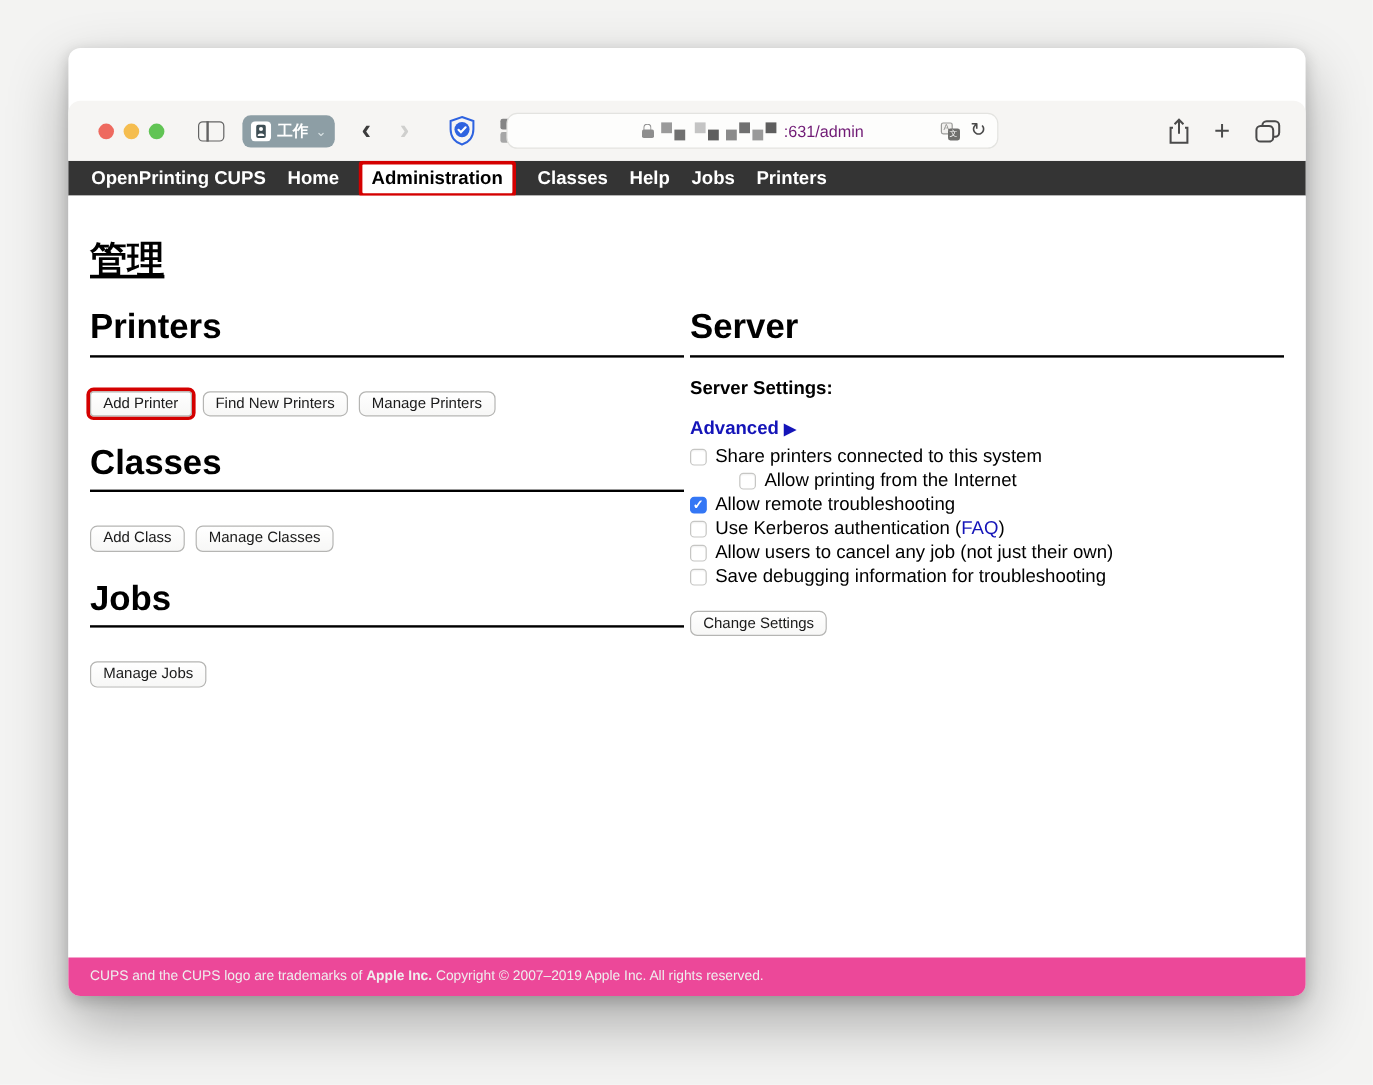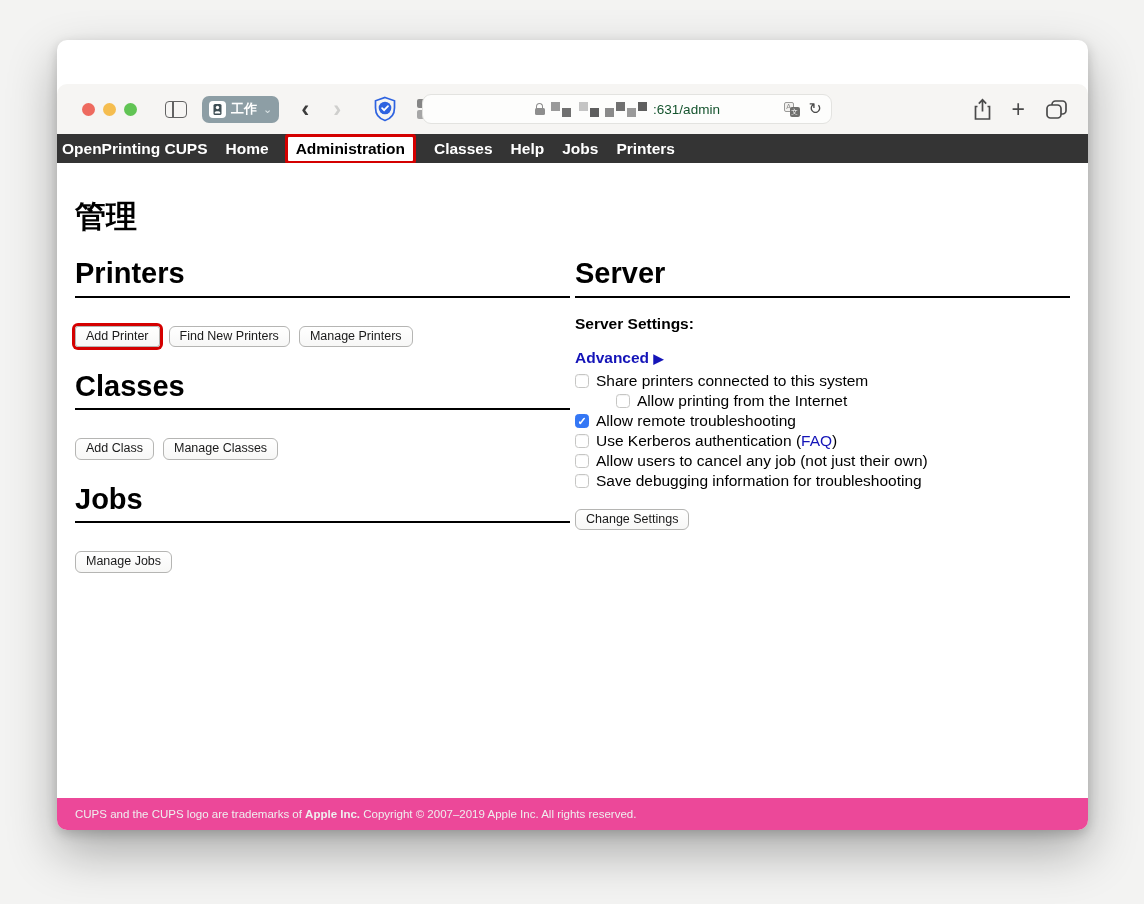--- a/index.html
+++ b/index.html
@@ -41,43 +41,43 @@
   .lock { position:relative; width:11px; height:13px; }
   .lock .shackle { position:absolute; left:2px; top:0; width:7px; height:7px;
     border:1.5px solid #8e8e8e; border-bottom:none; border-radius:4px 4px 0 0; }
   .lock .body { position:absolute; left:0.5px; top:5px; width:10px; height:7.5px; background:#8e8e8e; border-radius:1.5px; }
   .redacted { display:flex; align-items:center; gap:2px; }
   .redacted i { display:block; width:9px; height:9px; }
   .rx1{background:#9a9a9a;transform:translateY(-3px);} .rx2{background:#707070;transform:translateY(3px);}
   .rx3{background:#c4c4c4;transform:translateY(-3px);margin-left:6px;} .rx4{background:#5e5e5e;transform:translateY(3px);}
   .rx5{background:#8a8a8a;transform:translateY(3px);margin-left:4px;} .rx6{background:#707070;transform:translateY(-3px);}
   .rx7{background:#9a9a9a;transform:translateY(3px);} .rx8{background:#5e5e5e;transform:translateY(-3px);}
-  .addr-text { font-size:13.5px; color:#14532d; }
+  .addr-text { font-size:13.5px; color:#701a75; }
   .addr-right { position:absolute; right:9px; top:0; bottom:0; display:flex; align-items:center; gap:9px; }
   .translate-icon { position:relative; width:16px; height:15px; }
   .translate-icon .b1 { position:absolute; left:0; top:0; width:10px; height:10px; border:1.3px solid #9a9a98; border-radius:2px;
     font-size:7px; color:#8a8a88; text-align:center; line-height:8px; background:#f2f1ef; }
   .translate-icon .b2 { position:absolute; right:0; bottom:0; width:10px; height:10px; background:#6f6f6d; border-radius:2px;
     font-size:6.5px; color:#fff; text-align:center; line-height:10px; }
   .reload { font-size:16px; color:#4a4a4a; line-height:1; }
 
   .tb-right { position:absolute; right:20px; top:0; bottom:0; display:flex; align-items:center; gap:20px; }
   .plus { font-size:23px; color:#4a4a4a; font-weight:300; line-height:1; }
 
   
   .navbar { height:29px; background:#343434; display:flex; align-items:center;
-    padding:0 5px; overflow:visible; flex:0 0 auto; }
+    padding:0 19px; overflow:visible; flex:0 0 auto; }
   .nav-item { color:#fff; font-weight:bold; font-size:15.5px; padding:0 9px; white-space:nowrap; }
   .nav-item.brand { padding-left:0; }
   .nav-item.active { background:#fff; color:#000; padding:3px 8px; margin:0 12px 0 10px;
     box-shadow:0 0 0 3px #d40000; border-radius:1px; }
 
   
   .content { flex:1 1 auto; background:#fff; padding:0 18px; overflow:hidden; }
-  .page-title { font-size:31px; font-weight:bold; color:#000; margin-top:37px; line-height:1.1; }
+  .page-title { font-size:31px; font-weight:bold; color:#000; margin-top:37px; line-height:1.1;text-decoration:underline; }
   .columns { display:flex; gap:5px; margin-top:24px; }
   .col { flex:1 1 0; min-width:0; }
   h2.section-h { font-size:29px; font-weight:bold; color:#000; line-height:1.05;
     padding-bottom:7px; border-bottom:2px solid #000; }
   .mt-sect { margin-top:24px; }
   .btn-row { margin-top:28px; display:flex; gap:9px; }
   .btn { display:inline-block; font-family:"Liberation Sans",sans-serif; font-size:12.5px; color:#1a1a1a;
     background:linear-gradient(#ffffff,#f7f7f6); border:1px solid #b5b5b3; border-radius:6px;
     padding:2px 10px 3px; line-height:1.15; cursor:default; }
   .btn.annotated { border-radius:3px; box-shadow:0 0 0 3px #d40000; }

